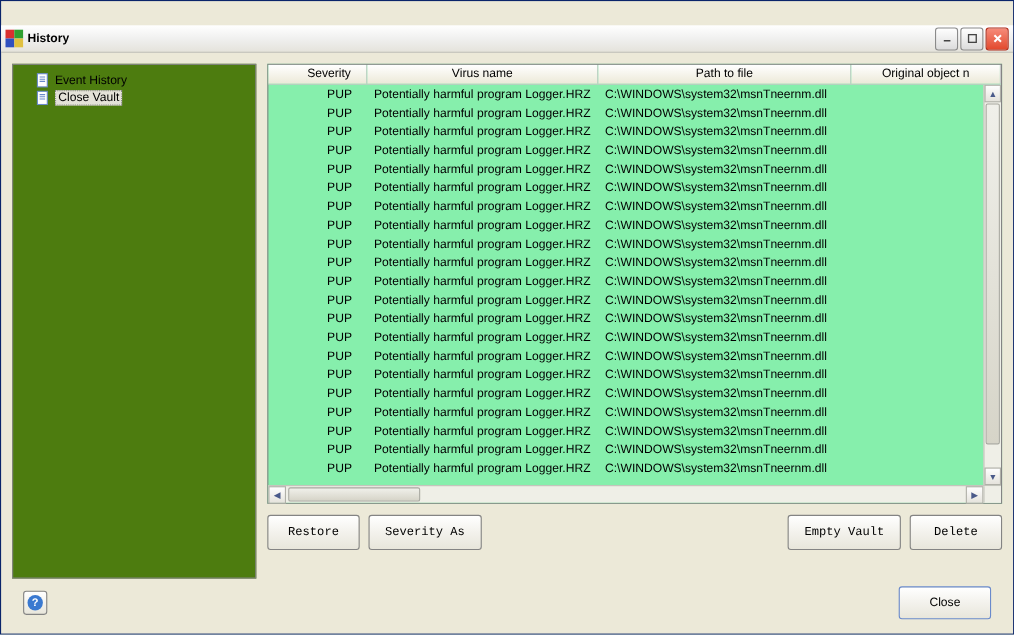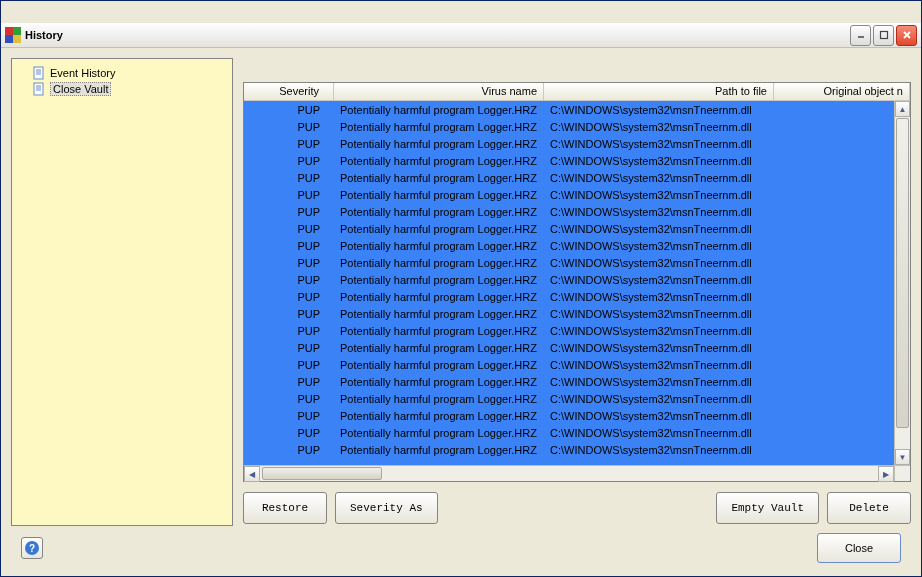--- a/index.html
+++ b/index.html
@@ -78,21 +78,21 @@
   }
   .panes {
     flex: 1;
     display: flex;
     gap: 10px;
     min-height: 0;
   }
   .left-pane {
     width: 222px;
     border: 1px solid #848484;
-    background: #fef9c3;
+    background: #4d7c0f;
     padding: 6px 4px;
   }
   .tree-item {
     display: flex;
     align-items: center;
     gap: 4px;
     padding: 1px 2px 1px 16px;
     height: 16px;
   }
   .tree-item.selected span.lbl {
@@ -107,38 +107,37 @@
   }
   .doc-icon svg { width:14px; height:14px; display:block; }
   .right-pane {
     flex: 1;
     display: flex;
     flex-direction: column;
     min-width: 0;
   }
   .table-wrap {
     border: 1px solid #848484;
-    background: #3b82f6;
+    background: #86efac;
     height: 400px;
     display: flex;
     flex-direction: column;
-    margin-top: 24px;
   }
   .table-head {
     display: flex;
     height: 18px;
     border-bottom: 1px solid #c8c8c8;
   }
   .th {
     background: linear-gradient(to bottom,#ffffff,#ece9d8);
     border-right: 1px solid #c8c8c8;
     padding: 2px 6px;
     white-space: nowrap;
     overflow: hidden;
-    text-align: right;
+    text-align: center;
   }
   .table-body {
     flex: 1;
     overflow: hidden;
     position: relative;
   }
   .tr {
     display: flex;
     height: 17px;
     align-items: center;

